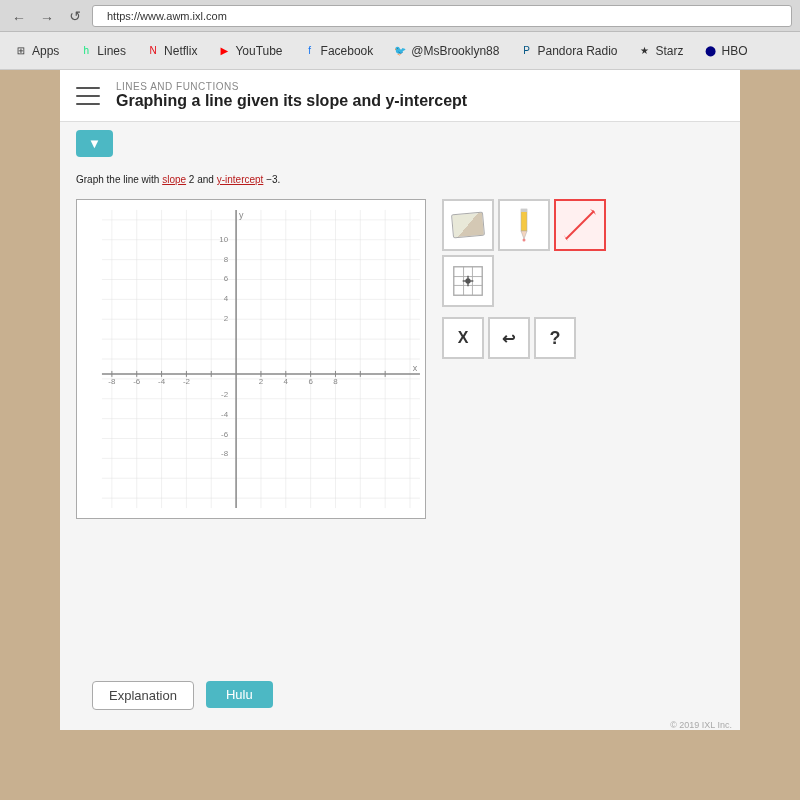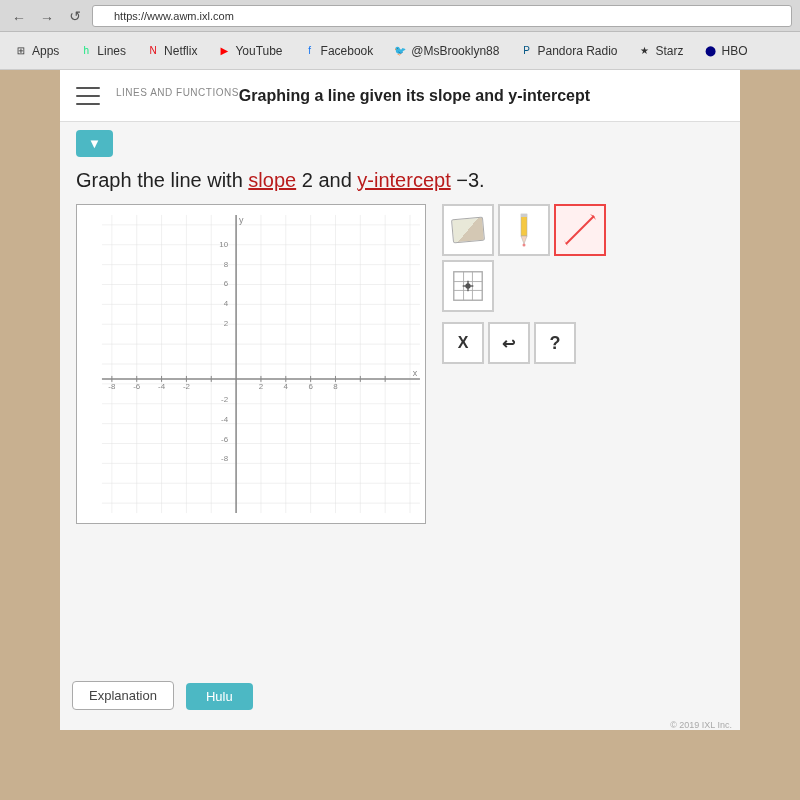--- a/index.html
+++ b/index.html
@@ -40,21 +40,21 @@
       font-size: 14px;
       cursor: pointer;
     }
 
     .address-bar {
       flex: 1;
       height: 22px;
       background: white;
       border: 1px solid #aaa;
       border-radius: 3px;
-      padding: 0 21px;
+      padding: 0 14px;
       font-size: 11px;
       color: #333;
       display: flex;
       align-items: center;
     }
 
     .bookmarks-bar {
       height: 38px;
       display: flex;
       align-items: center;
@@ -137,21 +137,21 @@
 
     .hamburger-icon span {
       display: block;
       height: 2px;
       background: #555;
       border-radius: 1px;
     }
 
     .app-header-text {
       display: flex;
-      flex-direction: row;
+      flex-direction: column;
     }
 
     .breadcrumb-text {
       font-size: 10px;
       color: #888;
       text-transform: uppercase;
       letter-spacing: 0.5px;
     }
 
     .page-title-text {
@@ -179,21 +179,21 @@
       align-items: center;
       gap: 4px;
     }
 
     
     .problem-area {
       padding: 4px 16px 12px 16px;
     }
 
     .problem-text {
-      font-size: 20px;
+      font-size: 10px;
       color: #222;
       text-align: center;
     }
 
     .math-term {
       text-decoration: underline;
       color: #b91c1c;
     }
 
     
@@ -266,24 +266,24 @@
 
     .tool-btn-sm.help-btn {
       font-size: 18px;
       color: #333;
     }
 
     
     .bottom-actions {
       position: absolute;
       bottom: 20px;
-      left: 12px;
+      left: 32px;
       display: flex;
       gap: 12px;
-      align-items: flex-end;
+      align-items: flex-start;
     }
 
     .explanation-btn {
       background: white;
       border: 1.5px solid #aaa;
       padding: 6px 16px;
       font-size: 13px;
       color: #444;
       border-radius: 4px;
       cursor: pointer;

